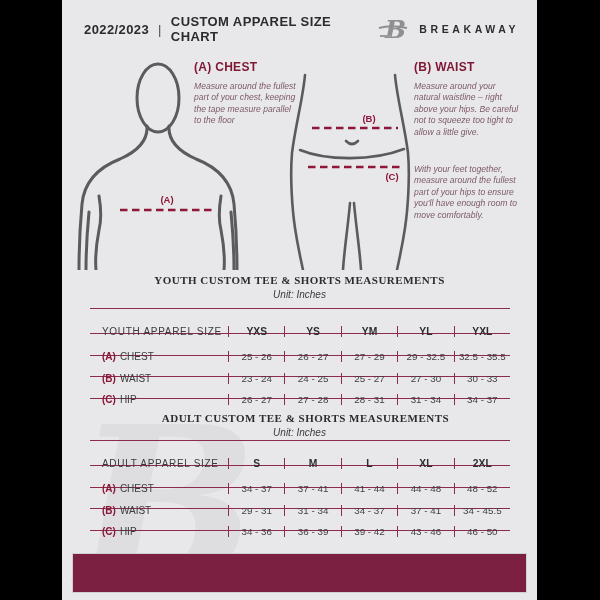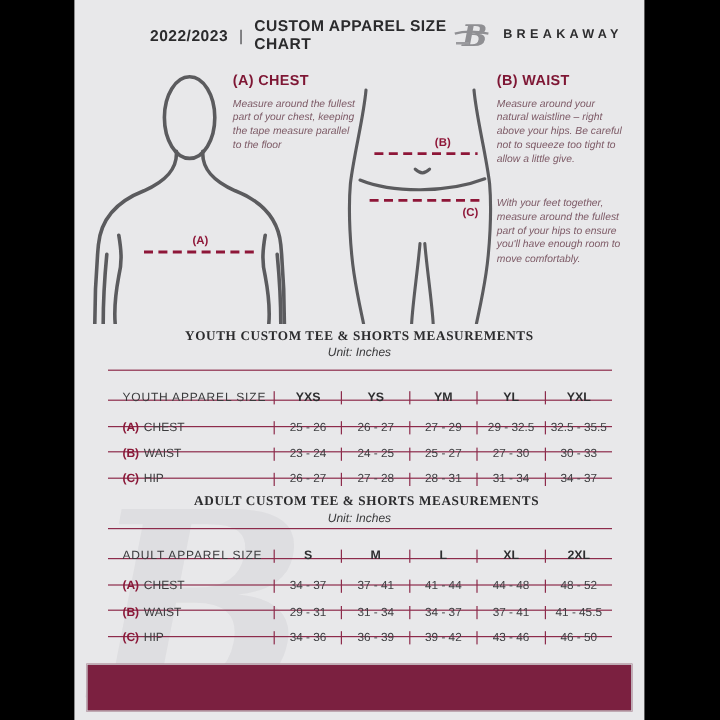--- a/index.html
+++ b/index.html
@@ -8,21 +8,21 @@
     background:#000;
     font-family:"Liberation Sans",sans-serif;
   }
   .page{
     position:absolute;left:62px;top:0;width:475px;height:600px;
     background:#E8E8EA;
   }
   
   .page-header{
     position:absolute;top:13px;left:22px;right:18px;height:32px;
-    display:flex;justify-content:space-between;align-items:center;margin-left:41px;
+    display:flex;justify-content:space-between;align-items:center;
   }
   .hdr-left{display:flex;align-items:center;gap:9px;
     font-weight:bold;font-size:13px;letter-spacing:.4px;color:#2B2B2D;}
   .hdr-divider{font-weight:normal;color:#4a4a4c;font-size:13px;}
   .hdr-right{display:flex;align-items:center;gap:9px;}
   .brand-text{font-weight:bold;font-size:10.5px;letter-spacing:3.6px;color:#2D2D2F;}
   
   .inst{position:absolute;}
   .inst h3{margin:0 0 7px 0;font-size:12px;font-weight:bold;color:#7E1634;letter-spacing:.3px;}
   .inst p{margin:0;font-size:8.6px;font-style:italic;line-height:1.33;color:#7D5A66;}
@@ -201,21 +201,21 @@
       </div>
       <div class="tr body">
         <div class="td">
           <span class="pfx">(B)</span>
           <span>WAIST</span>
         </div>
         <div class="td">29 - 31</div>
         <div class="td">31 - 34</div>
         <div class="td">34 - 37</div>
         <div class="td">37 - 41</div>
-        <div class="td">41 - 45.5</div>
+        <div class="td">34 - 45.5</div>
       </div>
       <div class="tr body">
         <div class="td">
           <span class="pfx">(C)</span>
           <span>HIP</span>
         </div>
         <div class="td">34 - 36</div>
         <div class="td">36 - 39</div>
         <div class="td">39 - 42</div>
         <div class="td">43 - 46</div>

